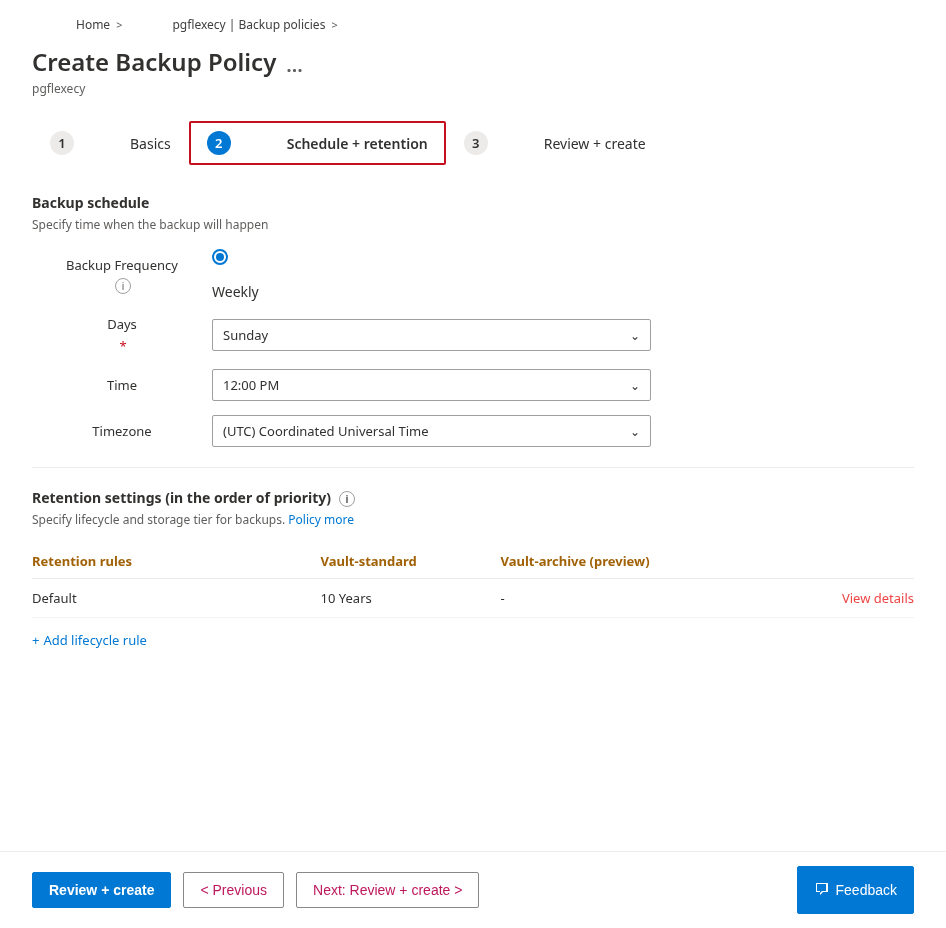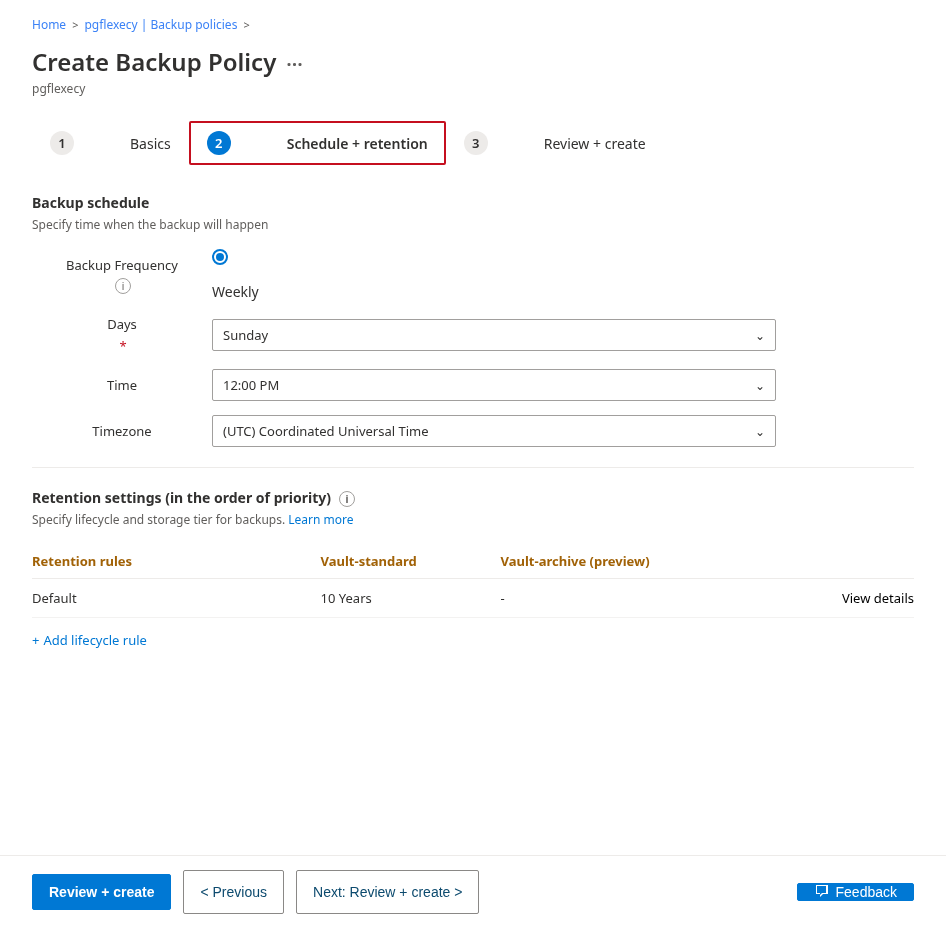--- a/index.html
+++ b/index.html
@@ -22,35 +22,36 @@
     
     .breadcrumb {
       display: flex;
       align-items: center;
       gap: 6px;
       font-size: 12px;
       color: #0078d4;
       margin-bottom: 12px;
     }
     .breadcrumb a {
-      color: #3b82f6;
+      color: #404040;
       text-decoration: none;
+      margin-left: 44px;
     }
     .breadcrumb .sep {
       color: #605e5c;
       font-size: 11px;
     }
 
     
     .page-title {
       font-size: 24px;
       font-weight: 600;
       color: #323130;
       display: flex;
-      align-items: flex-start;
+      align-items: flex-end;
       gap: 10px;
       margin-bottom: 2px;
     }
     .page-title .ellipsis {
       font-size: 20px;
       color: #605e5c;
       cursor: pointer;
     }
     .page-subtitle {
       font-size: 12px;
@@ -169,21 +170,21 @@
     }
     .radio-btn .inner {
       width: 8px;
       height: 8px;
       border-radius: 50%;
       background: #0078d4;
     }
 
     
     .select-dropdown {
-      width: 564px;
+      width: 439px;
       height: 32px;
       border: 1px solid #a19f9d;
       border-radius: 2px;
       padding: 4px 10px;
       font-size: 13px;
       color: #323130;
       background: #fff;
       display: flex;
       align-items: center;
       justify-content: space-between;
@@ -244,21 +245,21 @@
     .retention-table th:nth-child(3),
     .retention-table td:nth-child(3) {
       width: 220px;
     }
     .retention-table th:nth-child(4),
     .retention-table td:nth-child(4) {
       text-align: right;
     }
 
     .view-details-link {
-      color: #000000;
+      color: #ef4444;
       text-decoration: none;
       cursor: pointer;
     }
 
     .add-rule-link {
       color: #0078d4;
       text-decoration: none;
       font-size: 13px;
       cursor: pointer;
       display: inline-flex;
@@ -283,38 +284,38 @@
       padding: 6px 16px;
       font-size: 14px;
       font-weight: 600;
       border-radius: 2px;
       cursor: pointer;
       height: 36px;
     }
 
     .btn-secondary {
       background: #fff;
-      color: #0c4a6e;
+      color: #be185d;
       border: 1px solid #8a8886;
       padding: 6px 16px;
       font-size: 14px;
       border-radius: 2px;
       cursor: pointer;
-      height: 44px;
+      height: 36px;
     }
 
     .btn-feedback {
       background: #0078d4;
       color: #fff;
       border: 1px solid #0078d4;
       padding: 6px 16px;
       font-size: 14px;
       border-radius: 2px;
       cursor: pointer;
-      height: 18px;
+      height: 48px;
       display: flex;
       align-items: center;
       gap: 6px;
       margin-left: auto;
     }
 
     .feedback-icon {
       font-size: 14px;
     }
   </style>
@@ -401,21 +402,21 @@
 
   <hr class="section-divider">
 
   <div>
     <div class="retention-header">
       <span>Retention settings (in the order of priority)</span>
       <span class="info-icon">i</span>
     </div>
     <div class="section-subtitle">
       <span>Specify lifecycle and storage tier for backups.</span>
-      <a href="#" class="learn-more">Learn more</a>
+      <a href="#" class="learn-more">Policy more</a>
     </div>
 
     
     <table class="retention-table">
       <thead>
         <tr>
           <th>Retention rules</th>
           <th>Vault-standard</th>
           <th>Vault-archive (preview)</th>
           <th></th>

